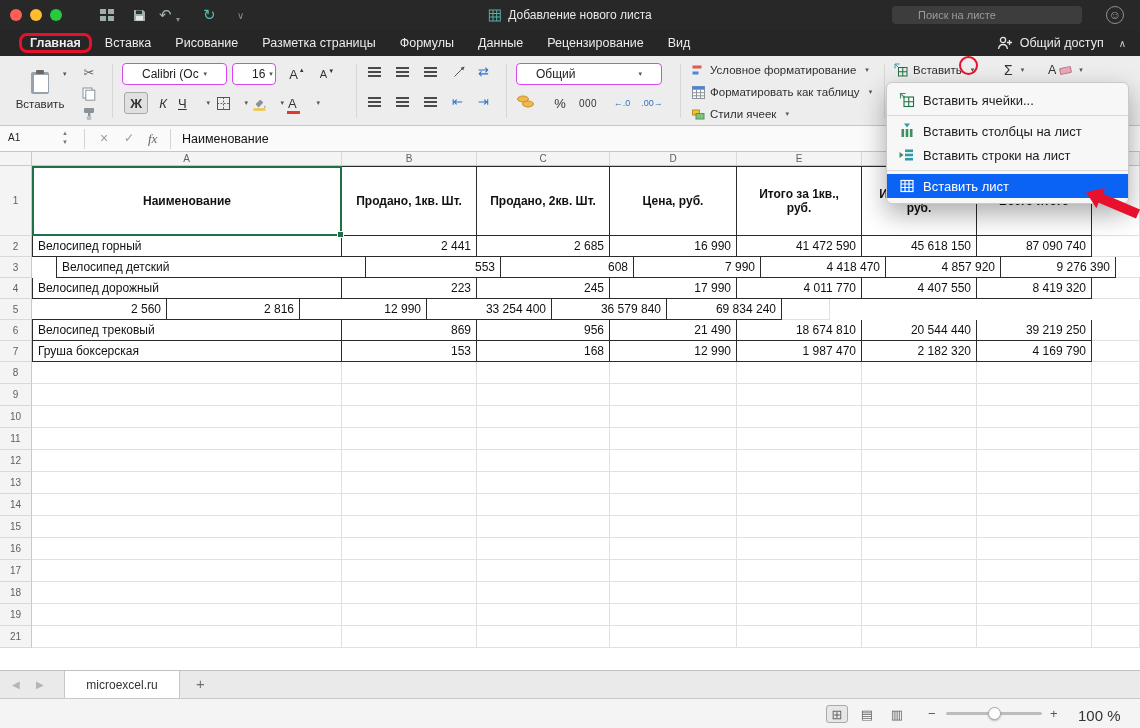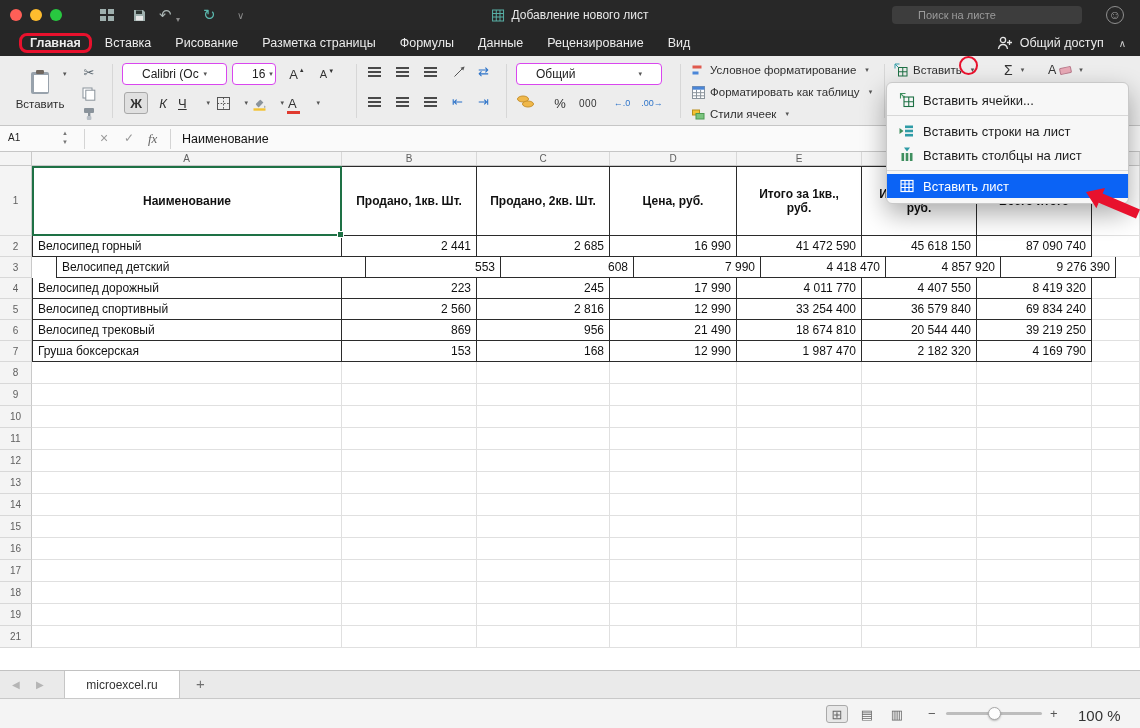--- a/index.html
+++ b/index.html
@@ -92,21 +92,21 @@
     <span class="tbicon" style="left:237px;font-size:10px;color:#8a8a8a">∨</span>
     <div style="position:absolute;left:50%;top:0;height:30px;transform:translateX(-50%);display:flex;align-items:center;gap:7px">
       <span style="display:inline-flex">
           <svg width="13" height="13" viewBox="0 0 13 13">
             <g fill="none" stroke="#58b0a6">
               <rect x="1" y="1" width="11" height="11"></rect>
               <path d="M1 4.5h11M1 8h11M4.7 1v11M8.4 1v11"></path>
             </g>
           </svg>
         </span>
-      <span style="color:#e9e9e9;font-size:12px">Добавление нового лист</span>
+      <span style="color:#e9e9e9;font-size:12px">Добавление нового листа</span>
     </div>
     <span style="position:absolute;right:228px;top:9px;display:inline-flex">
         <svg width="12" height="12" viewBox="0 0 12 12">
           <circle cx="5" cy="5" r="3.4" fill="none" stroke="#9b9b9b" stroke-width="1.3"></circle>
           <path d="M7.6 7.6L11 11" stroke="#9b9b9b" stroke-width="1.3"></path>
         </svg>
       </span>
     <input id="search" placeholder="Поиск на листе" style="">
     <span style="position:absolute;right:16px;top:6px;width:18px;height:18px;border:1px solid #8f8f8f;border-radius:50%;color:#a5a5a5;font-size:12px;display:flex;align-items:center;justify-content:center">☺</span>
   </div>
@@ -383,21 +383,20 @@
           <div class="cell tbl numc" style="width: 135px;">223</div>
           <div class="cell tbl numc" style="width: 133px;">245</div>
           <div class="cell tbl numc" style="width: 127px;">17 990</div>
           <div class="cell tbl numc" style="width: 125px;">4 011 770</div>
           <div class="cell tbl numc" style="width: 115px;">4 407 550</div>
           <div class="cell tbl numc" style="width: 115px;">8 419 320</div>
           <div class="cell lite" style="width: 48px;"></div>
         </div>
         <div class="row" style="height: 21px;">
           <div class="gut rn">5</div>
-          <div class="cell tbl namec tleft" style="width: 310px;">Велосипед спортивный</div>
           <div class="cell tbl numc" style="width: 135px;">2 560</div>
           <div class="cell tbl numc" style="width: 133px;">2 816</div>
           <div class="cell tbl numc" style="width: 127px;">12 990</div>
           <div class="cell tbl numc" style="width: 125px;">33 254 400</div>
           <div class="cell tbl numc" style="width: 115px;">36 579 840</div>
           <div class="cell tbl numc" style="width: 115px;">69 834 240</div>
           <div class="cell lite" style="width: 48px;"></div>
         </div>
         <div class="row" style="height: 21px;">
           <div class="gut rn">6</div>
@@ -579,42 +578,42 @@
             <path d="M1.6 1.6l3.4 3.4" stroke="#3f8f5f" stroke-width="1.1"></path>
             <path d="M6 3.4V6H3.4z" fill="#3f8f5f"></path>
           </svg>
         </span>
         <span>Вставить ячейки...</span>
       </div>
       <div class="mdiv"></div>
       <div class="mi">
         <span style="display: inline-flex;">
           <svg width="16" height="16" viewBox="0 0 16 16">
+            <g fill="#3f8f5f">
+              <rect x="2.5" y="6" width="2.6" height="8"></rect>
+              <rect x="6.7" y="6" width="2.6" height="8"></rect>
+              <rect x="10.9" y="6" width="2.6" height="8"></rect>
+            </g>
+            <path d="M8 4.5L5 0.5h6z" fill="#2e9ba6"></path>
+          </svg>
+        </span>
+        <span>Вставить столбцы на лист</span>
+      </div>
+      <div class="mi">
+        <span style="display: inline-flex;">
+          <svg width="16" height="16" viewBox="0 0 16 16">
             <g fill="#2e9ba6">
               <rect x="6" y="2.5" width="8" height="2.6"></rect>
               <rect x="6" y="6.7" width="8" height="2.6"></rect>
               <rect x="6" y="10.9" width="8" height="2.6"></rect>
             </g>
             <path d="M4.5 8L0.5 5v6z" fill="#3f8f5f"></path>
           </svg>
         </span>
         <span>Вставить строки на лист</span>
-      </div>
-      <div class="mi">
-        <span style="display: inline-flex;">
-          <svg width="16" height="16" viewBox="0 0 16 16">
-            <g fill="#3f8f5f">
-              <rect x="2.5" y="6" width="2.6" height="8"></rect>
-              <rect x="6.7" y="6" width="2.6" height="8"></rect>
-              <rect x="10.9" y="6" width="2.6" height="8"></rect>
-            </g>
-            <path d="M8 4.5L5 0.5h6z" fill="#2e9ba6"></path>
-          </svg>
-        </span>
-        <span>Вставить столбцы на лист</span>
       </div>
       <div class="mdiv"></div>
       <div class="mi hl">
         <span style="display: inline-flex;">
           <svg width="16" height="16" viewBox="0 0 16 16">
             <g fill="none" stroke="#ffffff" stroke-width="1.2">
               <rect x="2" y="2.5" width="12" height="11"></rect>
               <path d="M2 6h12M2 9.5h12M6 2.5v11M10 2.5v11"></path>
             </g>
           </svg>

